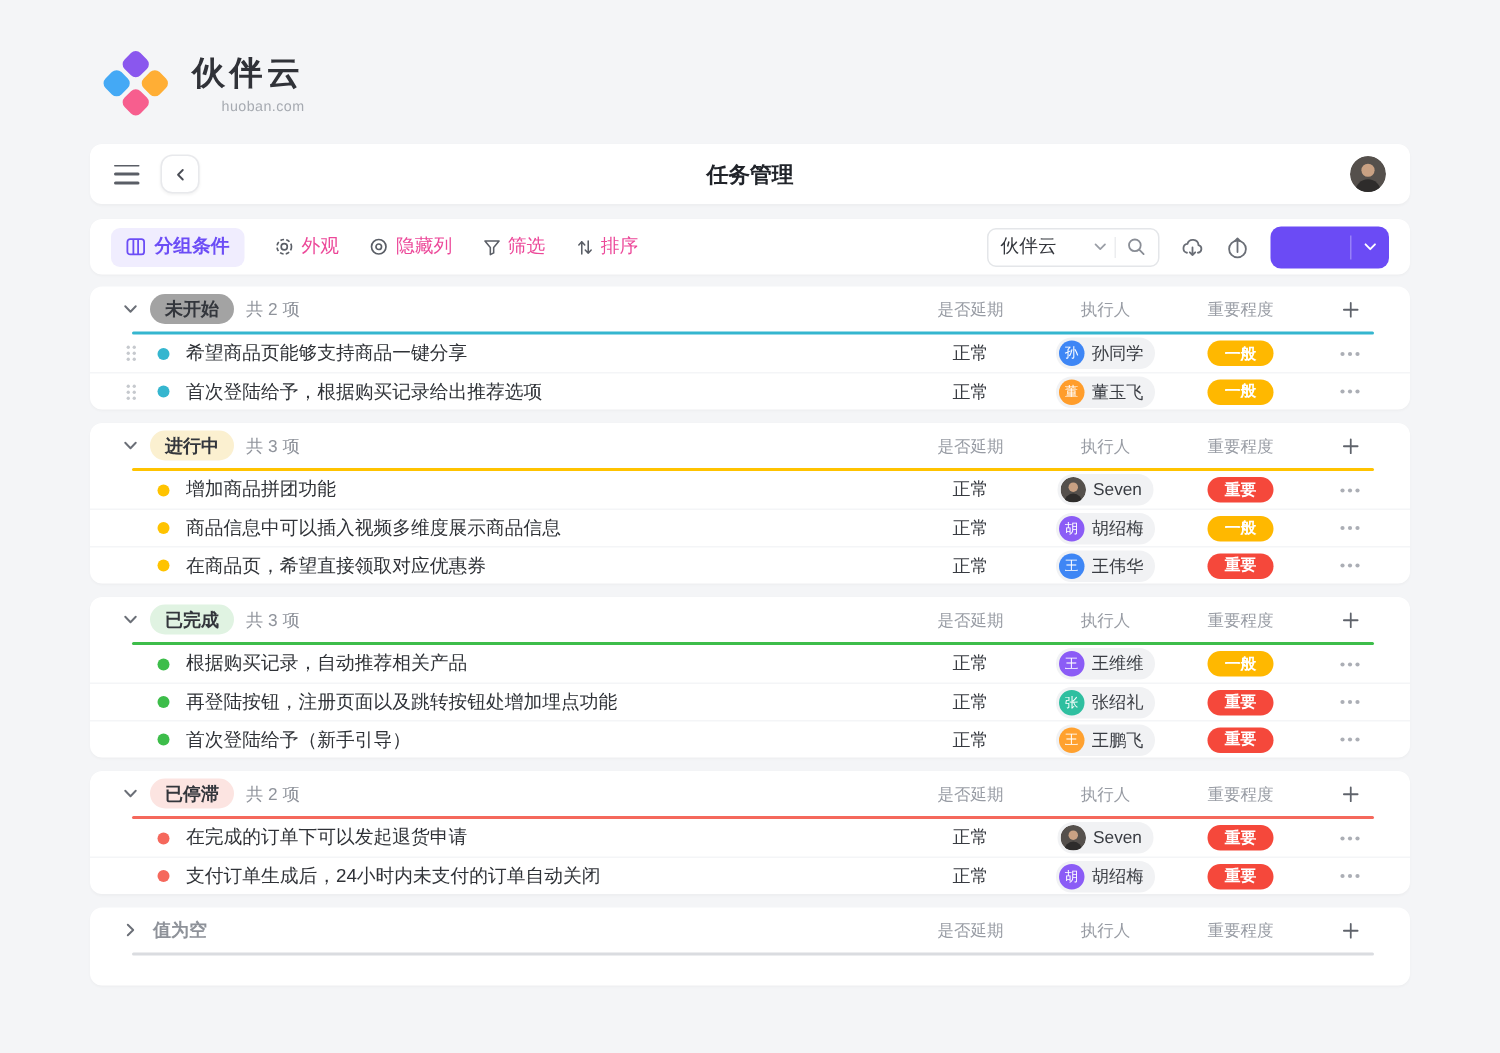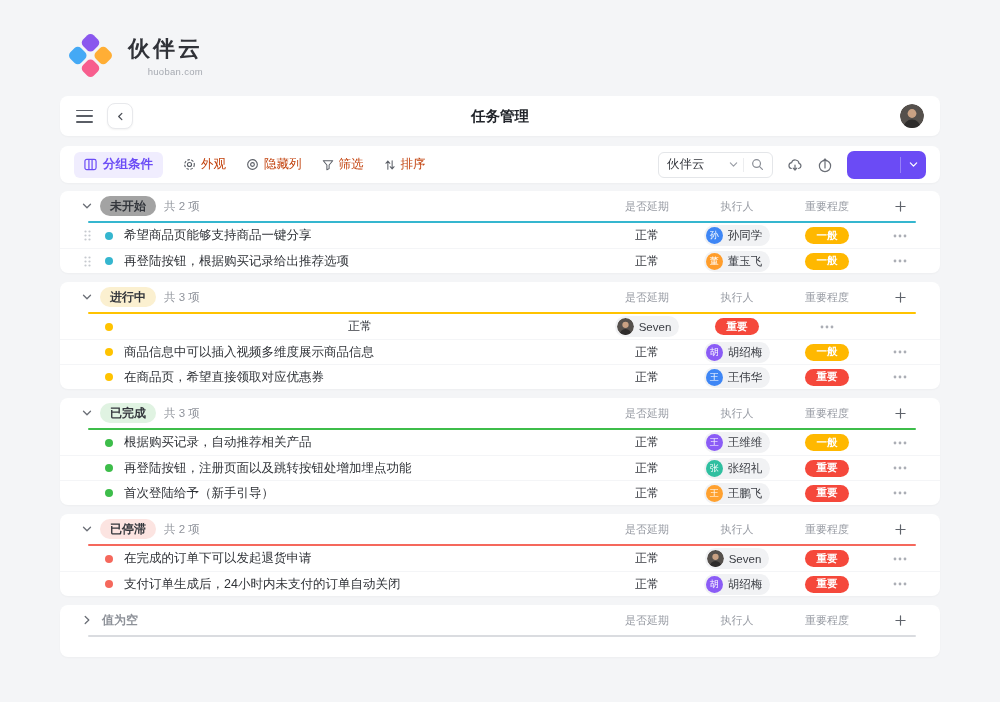--- a/index.html
+++ b/index.html
@@ -24,21 +24,21 @@
   .hamburger { width:17px; height:13px; display:flex; flex-direction:column; justify-content:space-between; cursor:pointer; margin-right:14px; }
   .hamburger i { display:block; height:1.6px; background:#5A5E66; border-radius:1px; }
   .back-btn { width:26px; height:26px; border:1px solid #E8E9EC; border-radius:8px; background:#fff; box-shadow:0 1px 2px rgba(0,0,0,.05); display:flex; align-items:center; justify-content:center; cursor:pointer; }
   .page-title { position:absolute; left:0; right:0; text-align:center; font-size:14.5px; font-weight:700; color:#21242A; pointer-events:none; }
   .avatar { width:24px; height:24px; border-radius:50%; overflow:hidden; margin-left:auto; cursor:pointer; flex:none; }
   .avatar svg { display:block; width:100%; height:100%; }
 
   
   .toolbar { margin-top:10px; height:37px; display:flex; align-items:center; padding:0 14px; }
   .group-btn { display:flex; align-items:center; gap:6px; background:#F0EDFE; color:#6C4DF6; border:none; border-radius:6px; height:26px; padding:0 10px; font-size:12.5px; font-weight:700; cursor:pointer; font-family:inherit; }
-  .tool-item { display:flex; align-items:center; gap:5px; font-size:12.5px; color:#c2410c; margin-left:20px; cursor:pointer; }
+  .tool-item { display:flex; align-items:center; gap:5px; font-size:12.5px; color:#ec4899; margin-left:20px; cursor:pointer; }
   .tool-item svg { flex:none; }
   .toolbar-right { margin-left:auto; display:flex; align-items:center; gap:14px; }
   .select-box { height:26px; border:1px solid #E4E6E9; border-radius:6px; display:flex; align-items:center; padding:0 8px; background:#fff; cursor:pointer; }
   .select-value { font-size:12.5px; color:#33363C; width:62px; }
   .select-divider { width:1px; height:14px; background:#ECEDEF; margin:0 7px 0 5px; }
   .icon-btn { display:flex; align-items:center; justify-content:center; cursor:pointer; background:none; border:none; padding:0; }
   .create-btn { display:flex; align-items:stretch; height:28px; border-radius:7px; background:#6B4BF5; color:#fff; overflow:hidden; cursor:pointer; }
   .create-main { display:flex; align-items:center; padding:0 14px; font-size:12.5px; font-weight:700;margin-top:43px; }
   .create-divider { width:1px; background:rgba(255,255,255,.3); margin:6px 0; }
   .create-caret { display:flex; align-items:center; padding:0 8px; }
@@ -245,21 +245,21 @@
       <svg width="7" height="11" viewBox="0 0 7 11" fill="#C6C9CE">
                 <circle cx="1.5" cy="1.5" r="1.1"></circle>
                 <circle cx="5.5" cy="1.5" r="1.1"></circle>
                 <circle cx="1.5" cy="5.5" r="1.1"></circle>
                 <circle cx="5.5" cy="5.5" r="1.1"></circle>
                 <circle cx="1.5" cy="9.5" r="1.1"></circle>
                 <circle cx="5.5" cy="9.5" r="1.1"></circle>
               </svg>
     </span>
     <span class="dot" style="background: rgb(53, 182, 207);"></span>
-    <span class="task-title">再登陆按钮，根据购买记录给出推荐选项</span>
+    <span class="task-title">首次登陆给予，根据购买记录给出推荐选项</span>
     <span class="colc delay-value">正常</span>
     <span class="colc">
       <span class="assignee-pill">
         <span class="assignee-avatar" style="background: rgb(255, 157, 43);">董</span>
         <span class="assignee-name">董玉飞</span>
       </span>
     </span>
     <span class="colc">
       <span class="priority-badge" style="background: rgb(255, 184, 0);">一般</span>
     </span>
@@ -299,20 +299,21 @@
       <svg width="7" height="11" viewBox="0 0 7 11" fill="#C6C9CE">
                 <circle cx="1.5" cy="1.5" r="1.1"></circle>
                 <circle cx="5.5" cy="1.5" r="1.1"></circle>
                 <circle cx="1.5" cy="5.5" r="1.1"></circle>
                 <circle cx="5.5" cy="5.5" r="1.1"></circle>
                 <circle cx="1.5" cy="9.5" r="1.1"></circle>
                 <circle cx="5.5" cy="9.5" r="1.1"></circle>
               </svg>
     </span>
     <span class="dot" style="background: rgb(255, 195, 0);"></span>
+    <span class="task-title">增加商品拼团功能</span>
     <span class="colc delay-value">正常</span>
     <span class="colc">
       <span class="assignee-pill">
         <span class="assignee-avatar">
                   <svg viewBox="0 0 20 20">
                     <circle cx="10" cy="10" r="10" fill="#55504C"></circle>
                     <circle cx="10" cy="8" r="3.7" fill="#C9A183"></circle>
                     <path d="M3 20a7 7 0 0 1 14 0z" fill="#2E2C2B"></path>
                   </svg>
                 </span>

